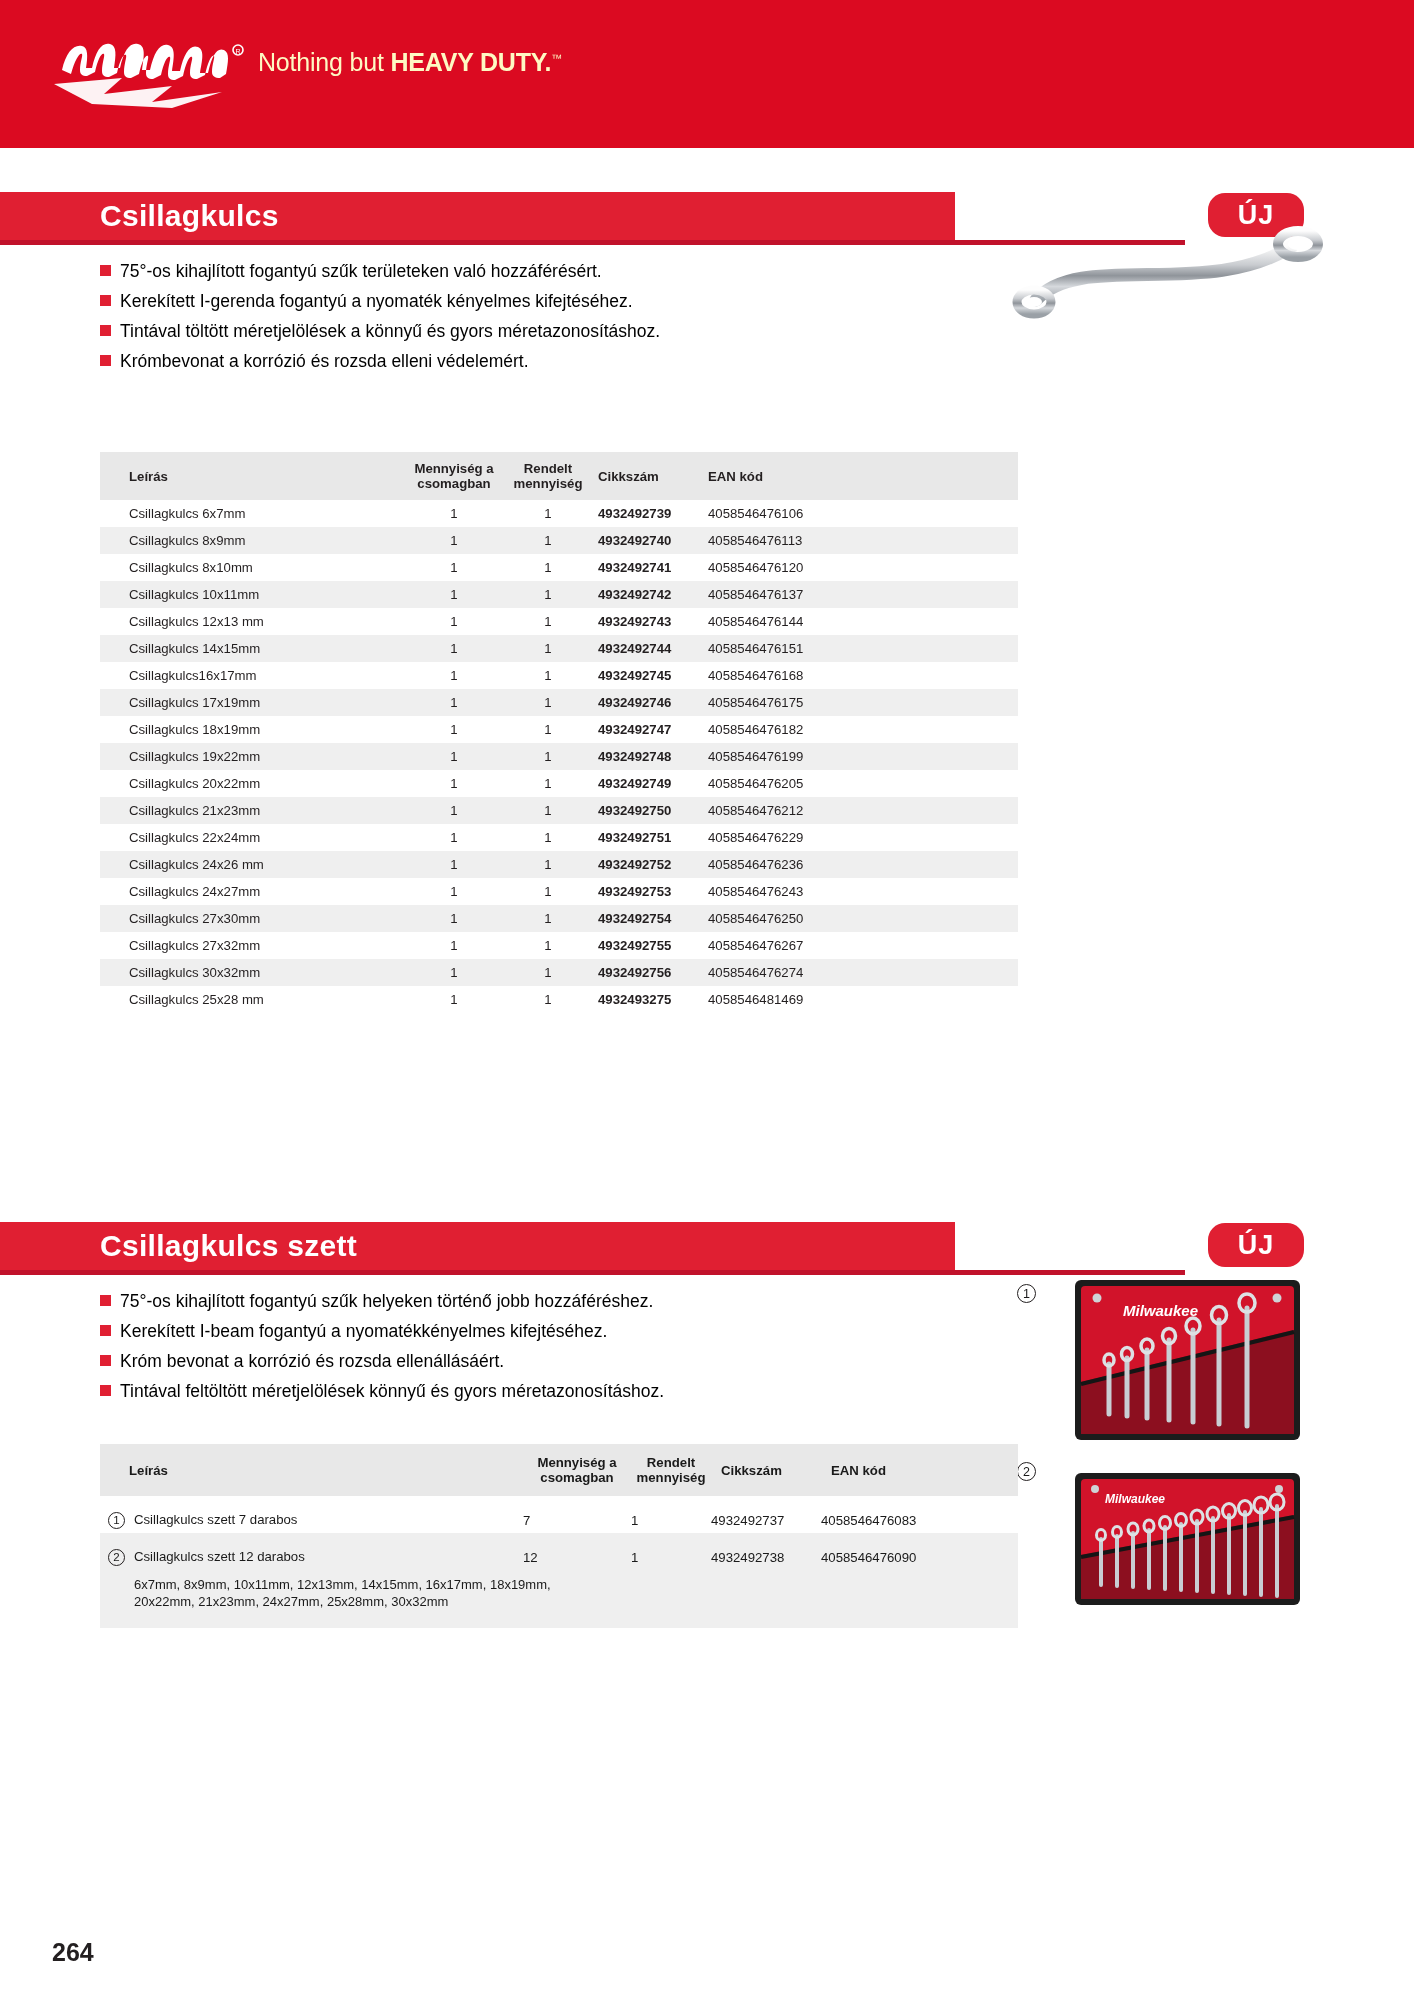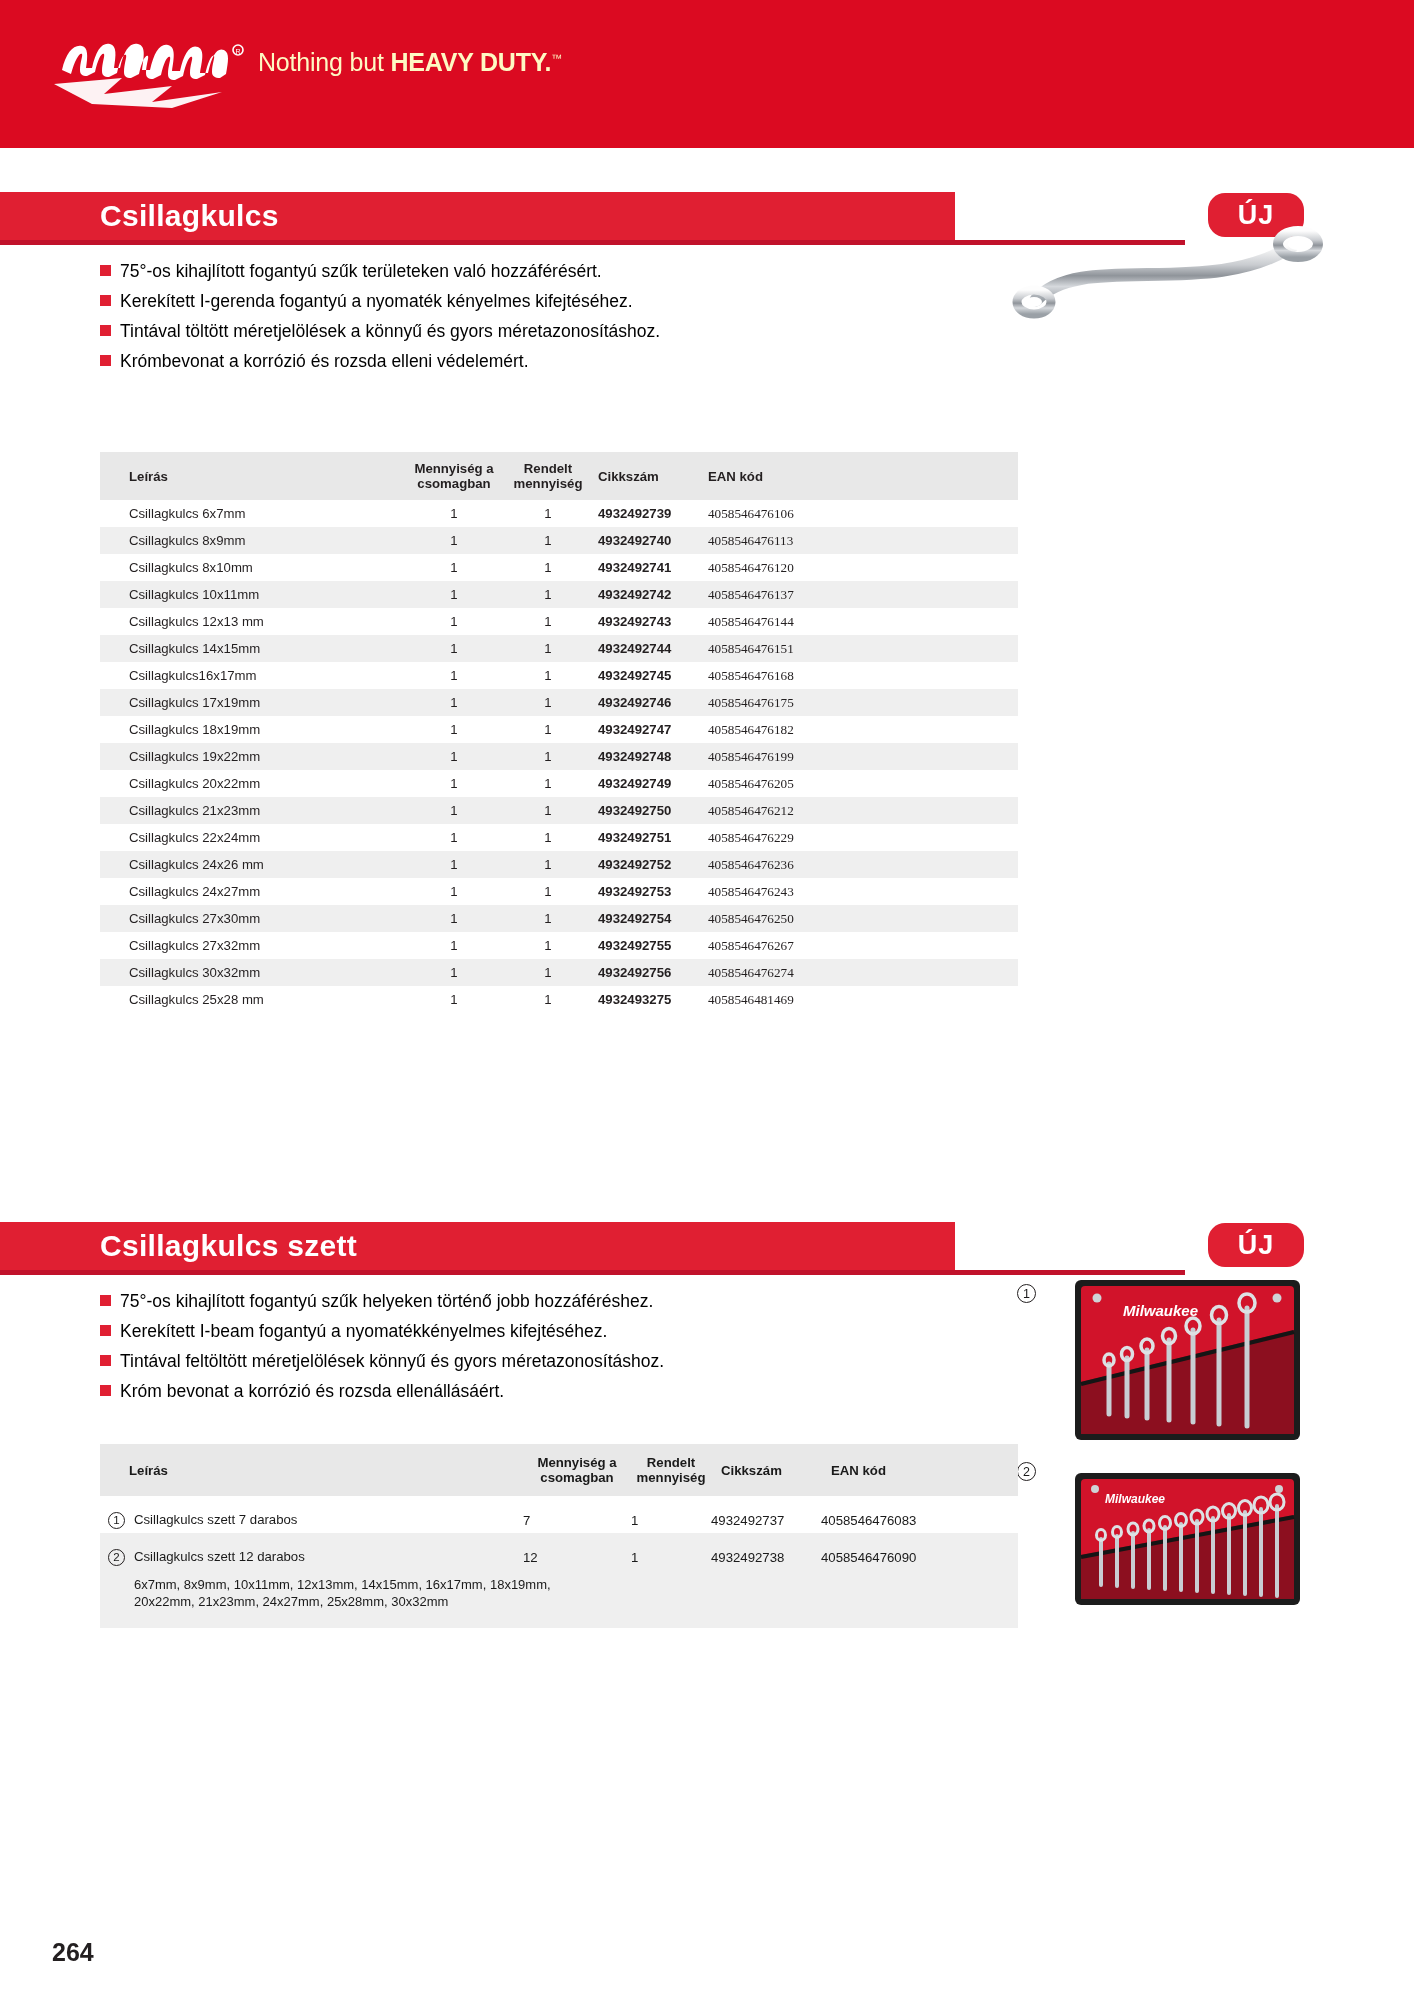--- a/index.html
+++ b/index.html
@@ -119,21 +119,21 @@
   .prod-table tbody td {
     padding: 5px 0;
     vertical-align: middle;
     line-height: 17px;
   }
   .prod-table tbody tr.alt td { background: #efefef; }
   .prod-table td.c-desc { padding-left: 29px; text-align: left; width: 300px;}
   .prod-table td.c-pack { text-align: center; width: 108px; }
   .prod-table td.c-ord  { text-align: center; width: 80px; }
   .prod-table td.c-art  { text-align: left; padding-left: 10px; width: 110px; font-weight: 700; }
-  .prod-table td.c-ean  { text-align: left; padding-left: 10px; font-family: Liberation Serif, serif; }
+  .prod-table td.c-ean  { text-align: left; padding-left: 10px; }
 
   .col-pack-w { width: 108px; }
   .col-ord-w  { width: 80px; }
   .col-art-w  { width: 110px; }
 
   
   .set-table { width: 918px; border-collapse: collapse; font-size: 13.2px; }
   .set-table thead th {
     background: #e8e8e8; font-weight: 700; padding: 11px 0; line-height: 15px;
     text-align: center; font-size: 13.2px;
@@ -406,25 +406,25 @@
       <div class="bullet">
         <span class="bullet-mark"></span>
         <span>75°-os kihajlított fogantyú szűk helyeken történő jobb hozzáféréshez.</span>
       </div>
       <div class="bullet">
         <span class="bullet-mark"></span>
         <span>Kerekített I-beam fogantyú a nyomatékkényelmes kifejtéséhez.</span>
       </div>
       <div class="bullet">
         <span class="bullet-mark"></span>
+        <span>Króm bevonat a korrózió és rozsda ellenállásáért.</span>
+      </div>
+      <div class="bullet">
+        <span class="bullet-mark"></span>
         <span>Tintával feltöltött méretjelölések könnyű és gyors méretazonosításhoz.</span>
-      </div>
-      <div class="bullet">
-        <span class="bullet-mark"></span>
-        <span>Króm bevonat a korrózió és rozsda ellenállásáért.</span>
       </div>
     </div>
 
     <div class="photo" style="left:1065px; top:50px; width:245px; height:175px;">
       <svg viewBox="0 0 245 175" width="245" height="175" aria-hidden="true">
         <rect x="10" y="8" width="225" height="160" rx="6" fill="#1c1c1c"></rect>
         <rect x="16" y="14" width="213" height="148" rx="4" fill="#d1132a"></rect>
         <path d="M16 110 L229 58 L229 162 L16 162 Z" fill="#8c0f1f"></path>
         <path d="M16 112 L229 60" stroke="#151515" stroke-width="4" fill="none"></path>
         <circle cx="32" cy="26" r="4.5" fill="#cfd3d6"></circle>

